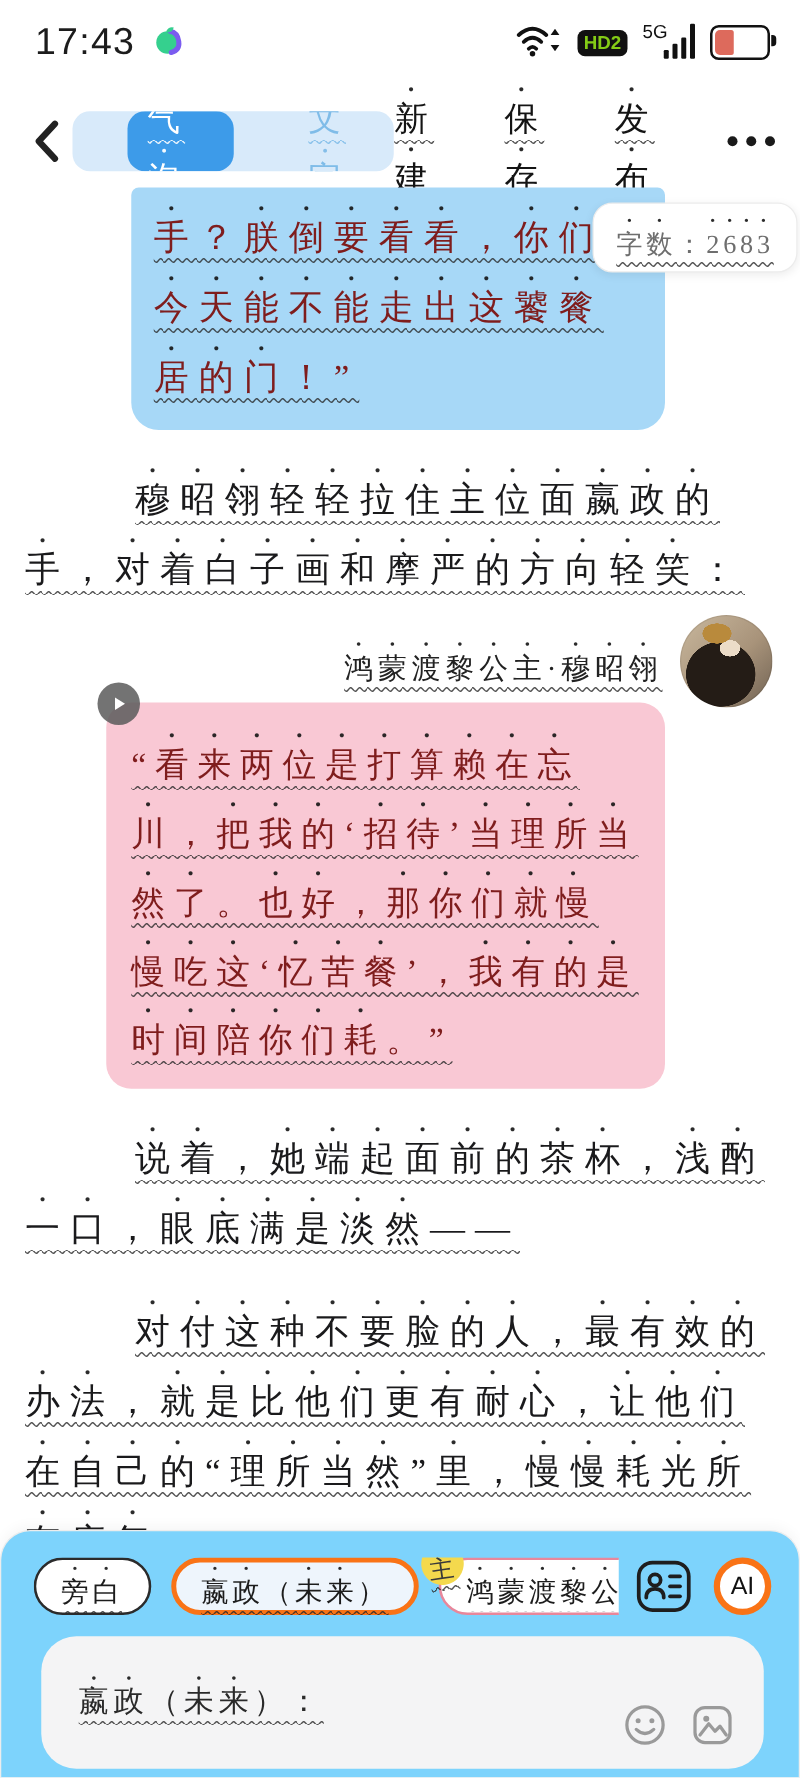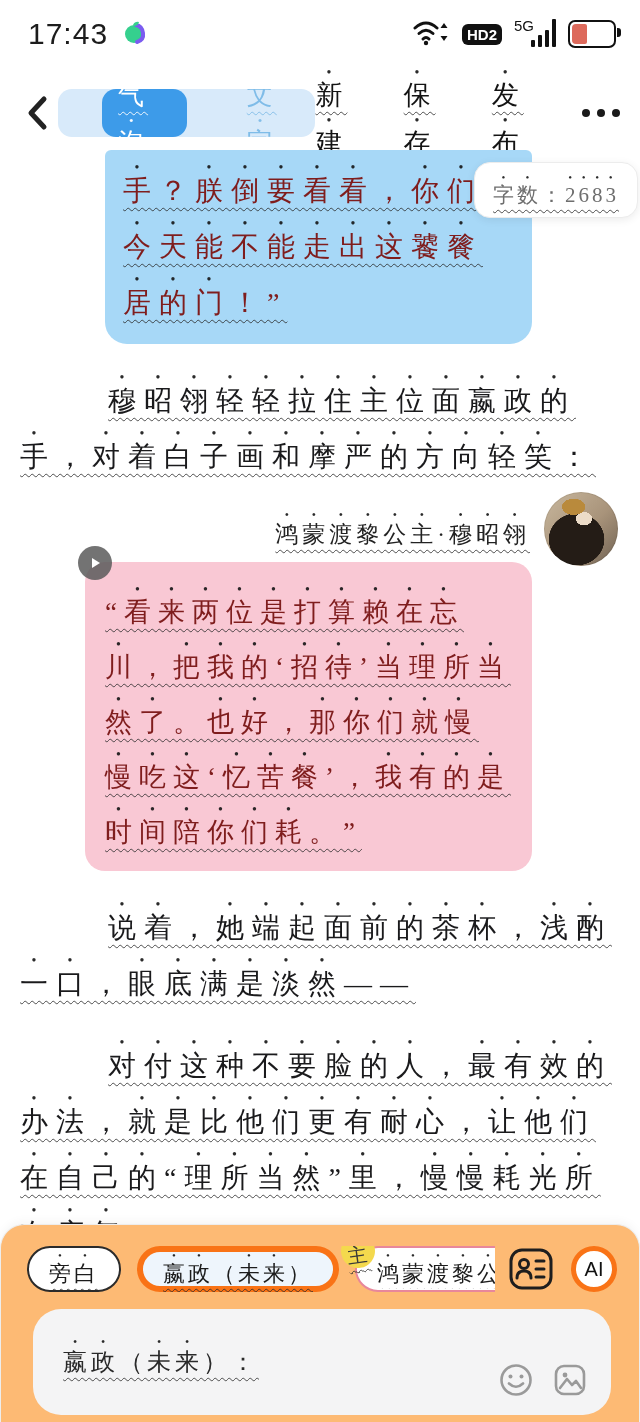--- a/index.html
+++ b/index.html
@@ -18,21 +18,21 @@
     -webkit-text-emphasis:filled dot rgba(20,20,20,.9);
     text-emphasis:filled dot rgba(20,20,20,.9);
     -webkit-text-emphasis-position:over right;
     text-emphasis-position:over right;
   }
   
   .status-bar{position:absolute;top:0;left:0;right:0;height:60px;display:flex;align-items:center;justify-content:space-between;padding:8px 24px 0 28px;box-sizing:border-box;}
   .sb-left{display:flex;align-items:center;gap:14px;}
   .sb-time{font-size:30px;font-weight:500;letter-spacing:1px;}
   .sb-right{display:flex;align-items:center;gap:12px;}
-  .hd-badge{background:#111;color:#ffffff;font-size:15px;font-weight:700;border-radius:6px;padding:3px 5px;line-height:1;}
+  .hd-badge{background:#111;color:#84cc16;font-size:15px;font-weight:700;border-radius:6px;padding:3px 5px;line-height:1;}
   .signal{position:relative;width:42px;height:30px;}
   .signal .g5{position:absolute;left:0;top:-2px;font-size:15px;font-weight:400;color:#111;}
   .signal .bars{position:absolute;right:0;bottom:2px;display:flex;align-items:flex-end;gap:3px;}
   .signal .bars span{width:4px;background:#111;border-radius:1px;display:block;}
   .battery{position:relative;width:44px;height:24px;border:2.5px solid #111;border-radius:7px;background:#fff;}
   .battery::after{content:"";position:absolute;right:-7px;top:6px;width:4px;height:9px;background:#111;border-radius:0 3px 3px 0;}
   .battery .fill{position:absolute;left:2px;top:2px;bottom:2px;width:15px;background:#dd6a5c;border-radius:4px 2px 2px 4px;}
   
   .top-nav{position:absolute;top:82px;left:0;right:0;height:62px;display:flex;align-items:center;padding:0 20px;box-sizing:border-box;}
   .back-btn{width:36px;height:44px;display:flex;align-items:center;justify-content:center;margin-right:4px;}
@@ -57,26 +57,26 @@
     background:
       radial-gradient(26% 18% at 40% 20%, #b98a3c 0 60%, rgba(0,0,0,0) 61%),
       radial-gradient(20% 16% at 54% 36%, #ecdcc8 0 55%, rgba(0,0,0,0) 56%),
       radial-gradient(62% 58% at 44% 64%, #241c16 0 60%, rgba(0,0,0,0) 61%),
       linear-gradient(135deg,#c9b89e 0%,#a8937a 55%,#6f6152 100%);
     box-shadow:inset 0 0 0 1px rgba(0,0,0,.08);}
   .bubble-pink-wrap{position:relative;margin:-4px 0 0 85px;width:447px;}
   .bubble-pink{background:#f9c8d4;border-radius:20px;padding:20px 20px 14px 20px;width:100%;box-sizing:border-box;font-size:27px;letter-spacing:7px;line-height:50px;}
   .play-btn{position:absolute;left:-7px;top:-16px;width:34px;height:34px;border:none;border-radius:50%;background:rgba(90,90,90,.85);display:flex;align-items:center;justify-content:center;padding:0;z-index:4;}
   
-  .composer{position:absolute;left:0;right:0;top:1224px;bottom:0;background:#fdba74;border:1px solid #ededed;border-bottom:none;border-radius:24px 24px 0 0;box-shadow:0 -3px 10px rgba(0,0,0,.04);box-sizing:border-box;z-index:10;}
+  .composer{position:absolute;left:0;right:0;top:1224px;bottom:0;background:#7dd3fc;border:1px solid #ededed;border-bottom:none;border-radius:24px 24px 0 0;box-shadow:0 -3px 10px rgba(0,0,0,.04);box-sizing:border-box;z-index:10;}
   .chips-row{display:flex;align-items:center;margin:20px 22px 0 26px;}
   .chips-scroll{display:flex;align-items:center;gap:16px;flex:1;min-width:0;overflow:hidden;}
   .chip{height:46px;border-radius:24px;display:flex;align-items:center;padding:0 20px;font-size:22px;letter-spacing:3px;white-space:nowrap;box-sizing:border-box;flex:0 0 auto;background:#fff;}
   .chip-narrator{border:2px solid #2b2b2b;}
-  .chip-selected{border:6px solid #f97316;background:#eef5fc;}
+  .chip-selected{border:4px solid #f97316;background:#eef5fc;}
   .chip-pink{border:2px solid #e8879b;position:relative;max-width:170px;flex:0 0 auto;padding-right:4px;}
   .chip-pink .chip-label{overflow:hidden;max-width:142px;display:block;}
   .main-badge{position:absolute;left:-16px;top:-14px;width:34px;height:34px;border-radius:50%;background:#f4d94d;display:flex;align-items:center;justify-content:center;font-size:20px;color:#3a3a3a;transform:rotate(-8deg);z-index:3;}
   .side-icons{display:flex;align-items:center;gap:16px;margin-left:12px;flex:0 0 auto;}
   .roles-btn{width:48px;height:48px;border:none;background:transparent;padding:0;display:flex;align-items:center;justify-content:center;}
   .ai-btn{width:46px;height:46px;border:5px solid #f97316;border-radius:50%;background:#fff;font-size:20px;font-weight:500;color:#111;display:flex;align-items:center;justify-content:center;padding:0;letter-spacing:0;}
   .input-box{position:relative;margin:16px 28px 0 32px;height:106px;background:#f4f4f5;border-radius:28px;box-sizing:border-box;padding:26px 24px 0 30px;}
   .input-prefix{font-size:24px;letter-spacing:4px;color:#2a2a2a;}
   .input-icons{position:absolute;right:22px;bottom:16px;display:flex;gap:16px;}
   .input-icons .ibtn{border:none;background:transparent;padding:0;width:38px;height:38px;display:flex;align-items:center;justify-content:center;}

